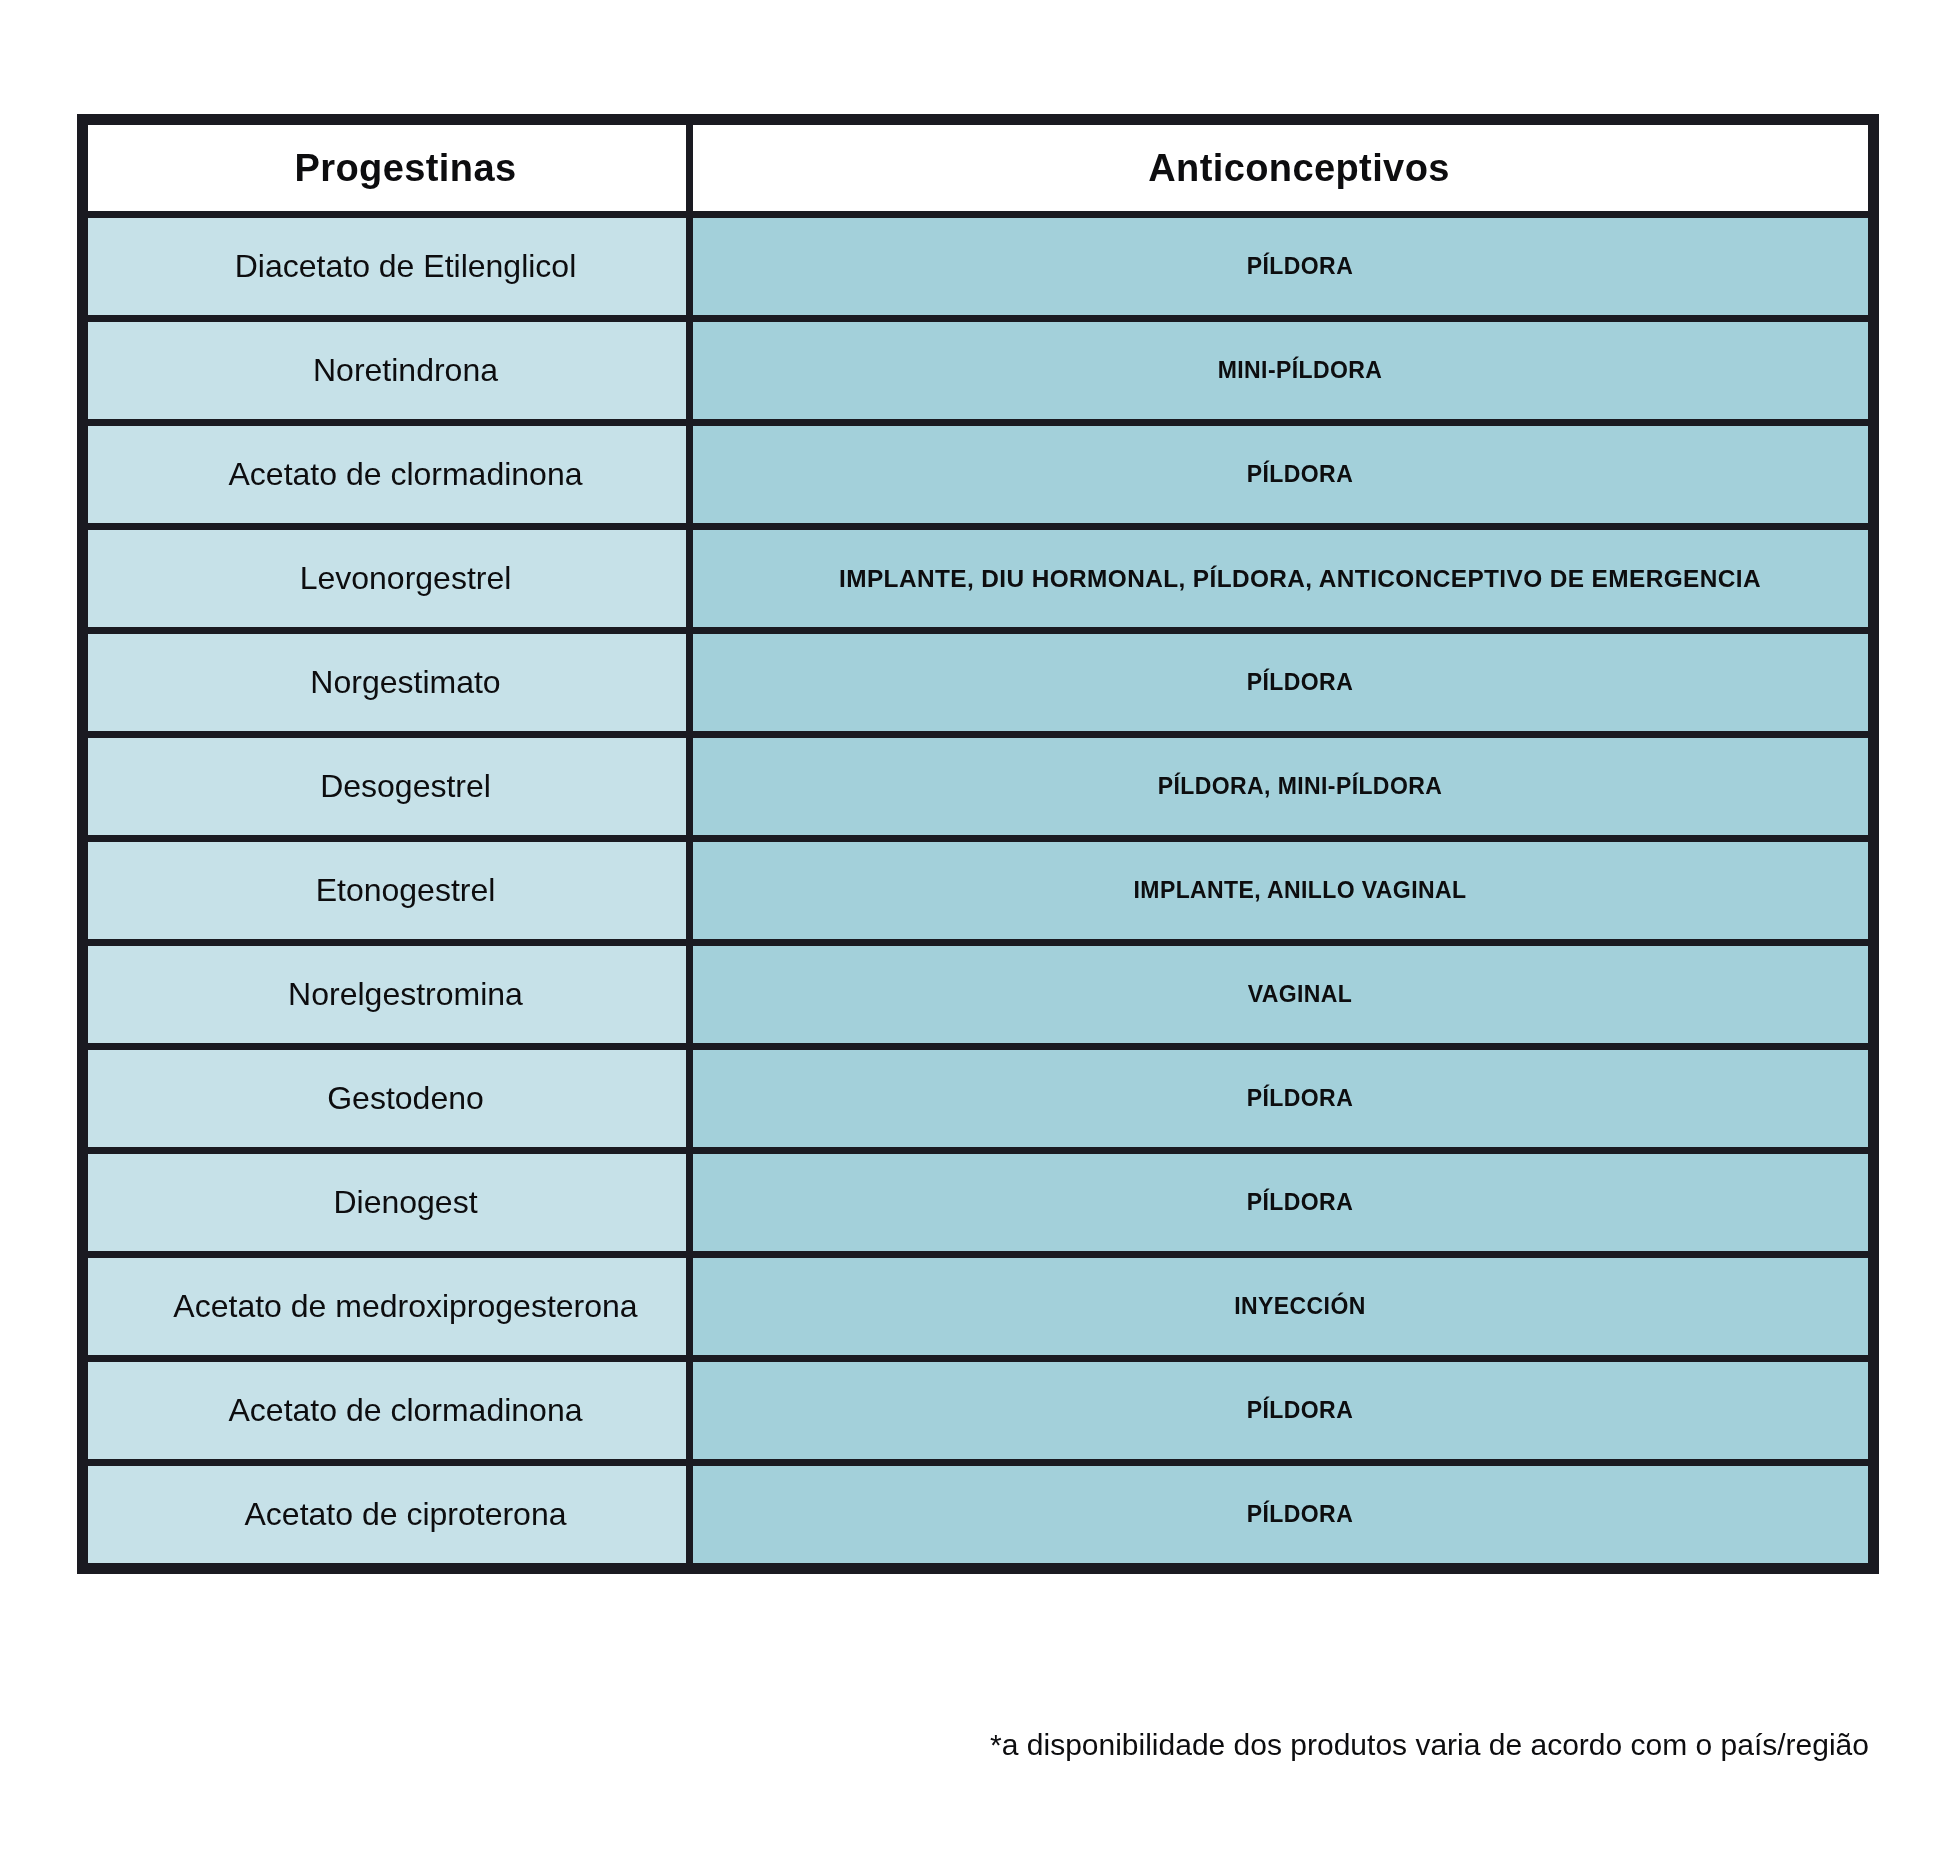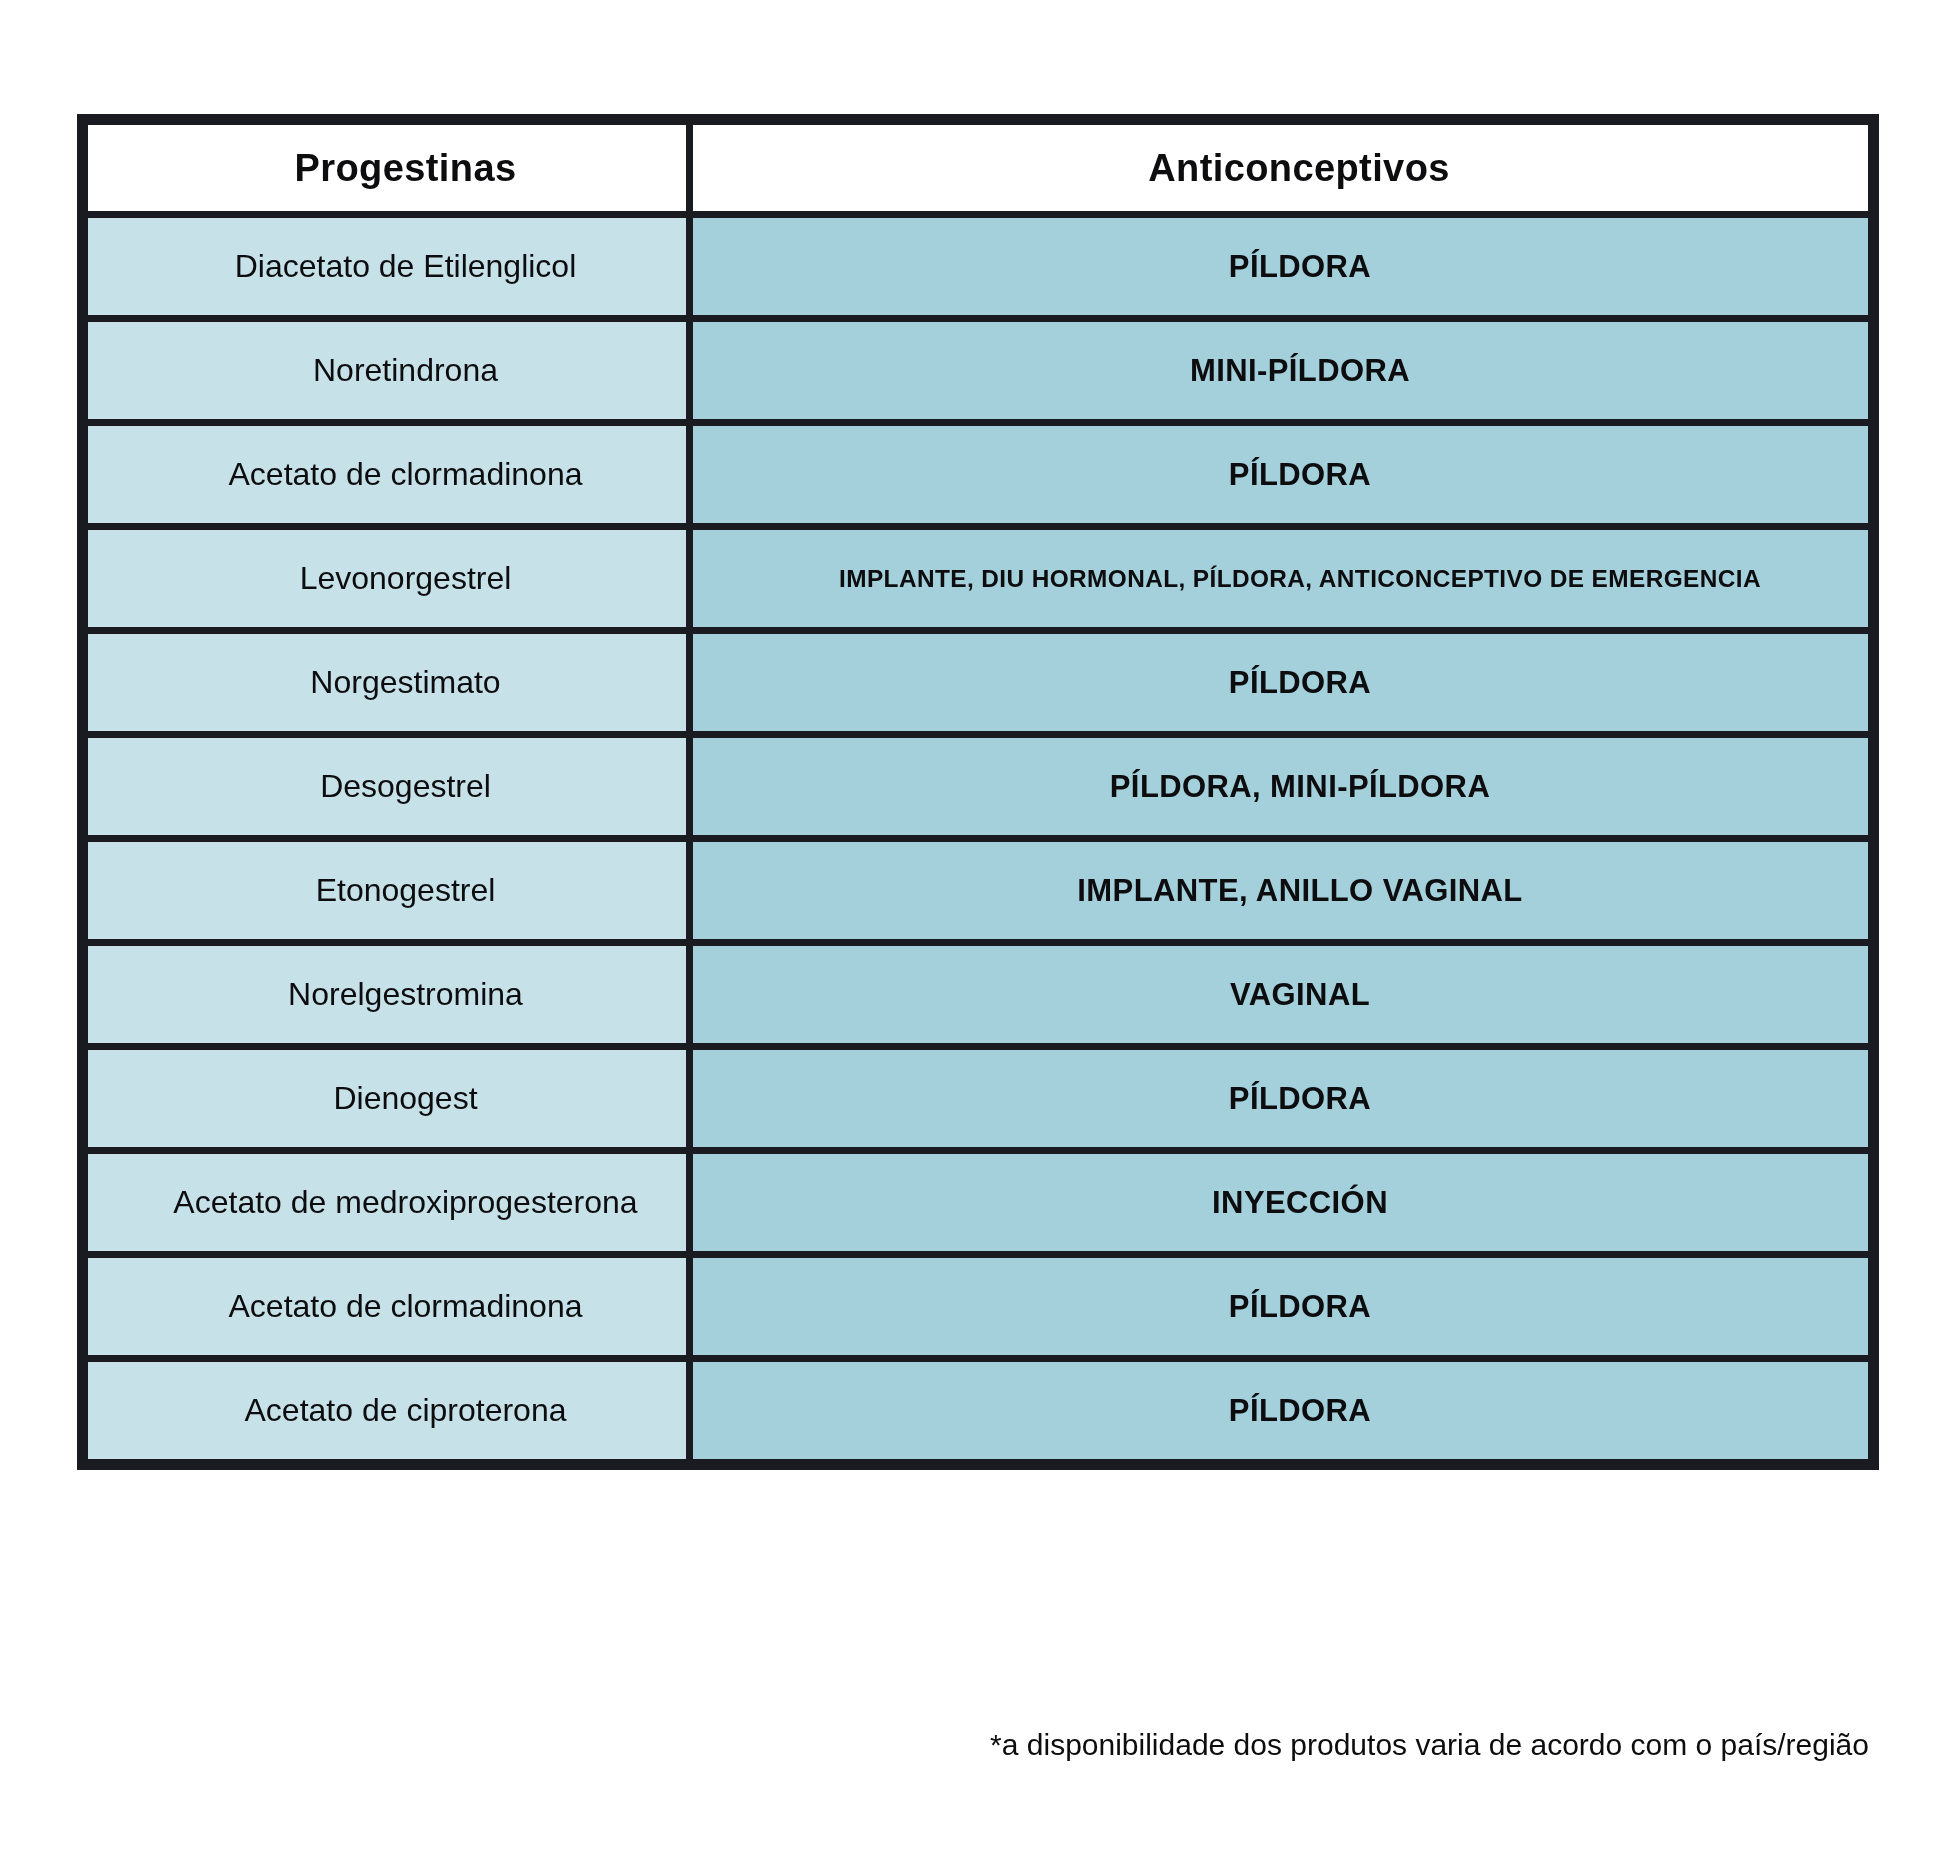--- a/index.html
+++ b/index.html
@@ -40,21 +40,21 @@
     letter-spacing:0.4px;
   }
   td{height:97px;padding:0 0 0 37px;}
   td.name{
     background:var(--left-cell);
     font-size:32px;
     font-weight:normal;
   }
   td.value{
     background:var(--right-cell);
-    font-size:31px;
+    font-size:23px;
     font-weight:bold;
     letter-spacing:0.4px;
     padding-left:39px;
   }
   td.value.small{font-size:24.4px;}
   .footnote{
     position:absolute;
     top:1728px;
     right:85px;
     font-size:30px;
@@ -103,20 +103,24 @@
     </tr>
     <tr>
       <td class="name">Etonogestrel</td>
       <td class="value">IMPLANTE, ANILLO VAGINAL</td>
     </tr>
     <tr>
       <td class="name">Norelgestromina</td>
       <td class="value">VAGINAL</td>
     </tr>
     <tr>
+      <td class="name">Gestodeno</td>
+      <td class="value">PÍLDORA</td>
+    </tr>
+    <tr>
       <td class="name">Dienogest</td>
       <td class="value">PÍLDORA</td>
     </tr>
     <tr>
       <td class="name">Acetato de medroxiprogesterona</td>
       <td class="value">INYECCIÓN</td>
     </tr>
     <tr>
       <td class="name">Acetato de clormadinona</td>
       <td class="value">PÍLDORA</td>

